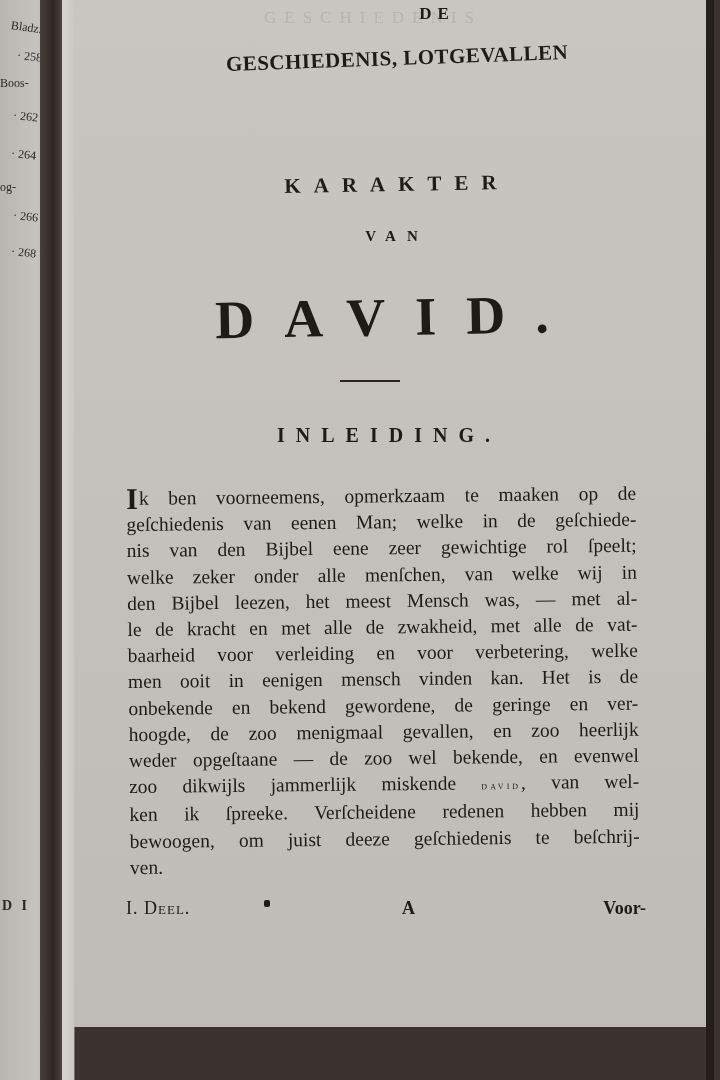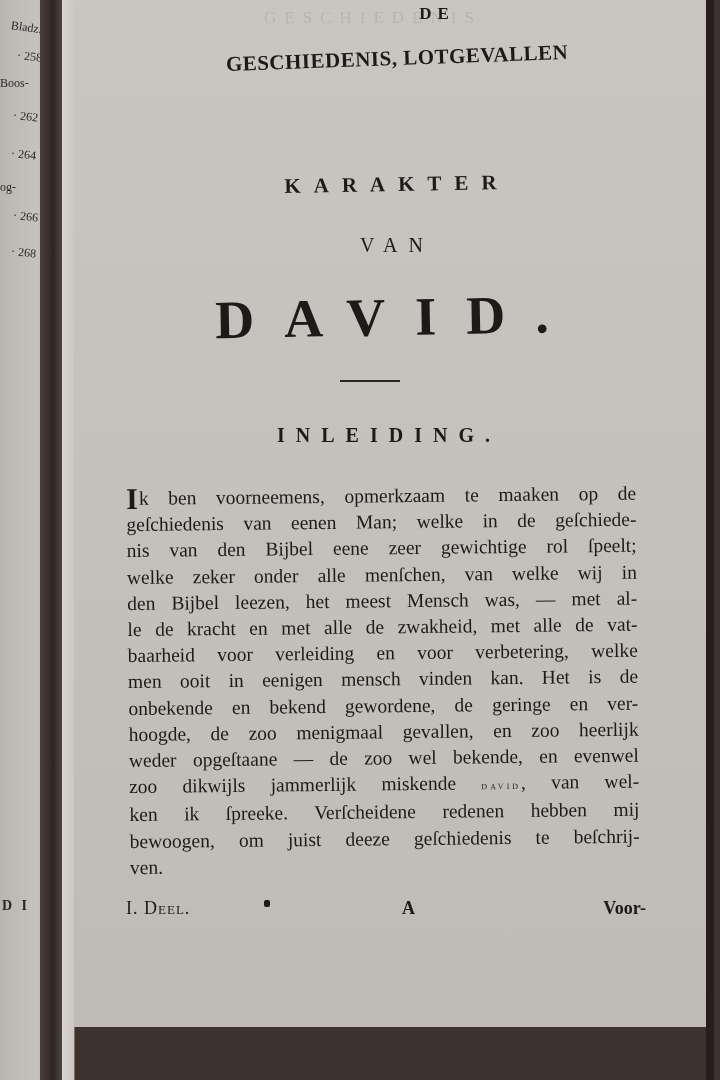--- a/index.html
+++ b/index.html
@@ -47,21 +47,21 @@
       position: absolute; color: rgba(60,55,50,0.12); font-size: 17px;
       line-height: 23px; white-space: pre; pointer-events: none;
     }
     .title-line {
       position: absolute; left: 0; width: 646px; text-align: center; color: #1d1a18;
     }
     .t-de { top: 4px; font-size: 17px; letter-spacing: 6px; font-weight: bold; left: 40px; }
     .t-gesch { top: 46px; font-size: 21px; font-weight: bold; letter-spacing: 0.5px; transform: rotate(-2deg); }
     .t-enhet { top: 117px; font-size: 16px; letter-spacing: 7px; font-weight: bold; }
     .t-karakter { top: 172px; font-size: 21px; letter-spacing: 13px; font-weight: bold; transform: rotate(-1deg); }
-    .t-van { top: 234px; font-size: 20px; letter-spacing: 11px; font-weight: normal; }
+    .t-van { top: 228px; font-size: 15px; letter-spacing: 11px; font-weight: bold; }
     .t-david { top: 286px; font-size: 54px; letter-spacing: 30px; font-weight: bold; transform: rotate(-1deg); }
     .rule {
       position: absolute; left: 266px; top: 380px; width: 60px; height: 2px; background: #2a2522;
     }
     .t-inleiding { top: 424px; font-size: 20px; letter-spacing: 11px; font-weight: bold; left: -8px; text-align: center; }
     .body-text {
       position: absolute; left: 52px; top: 486px; width: 510px;
       font-size: 19.5px; line-height: 26.2px; color: #1d1a18;
       transform: rotate(-0.6deg); transform-origin: left top;
     }

